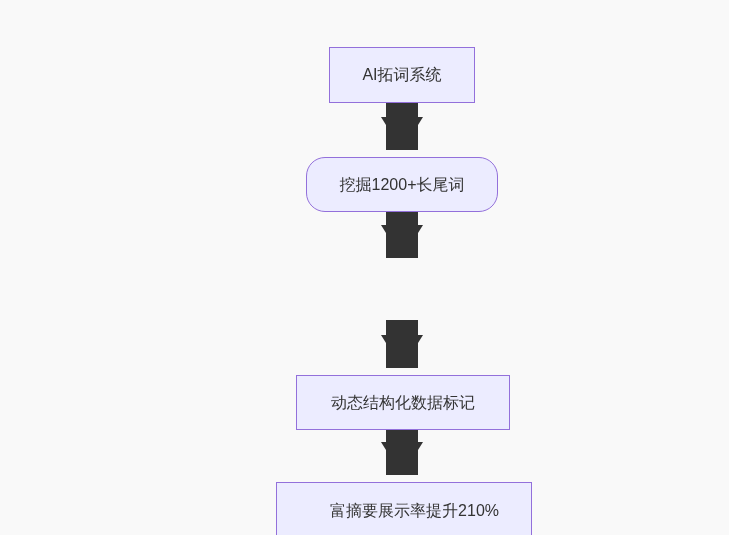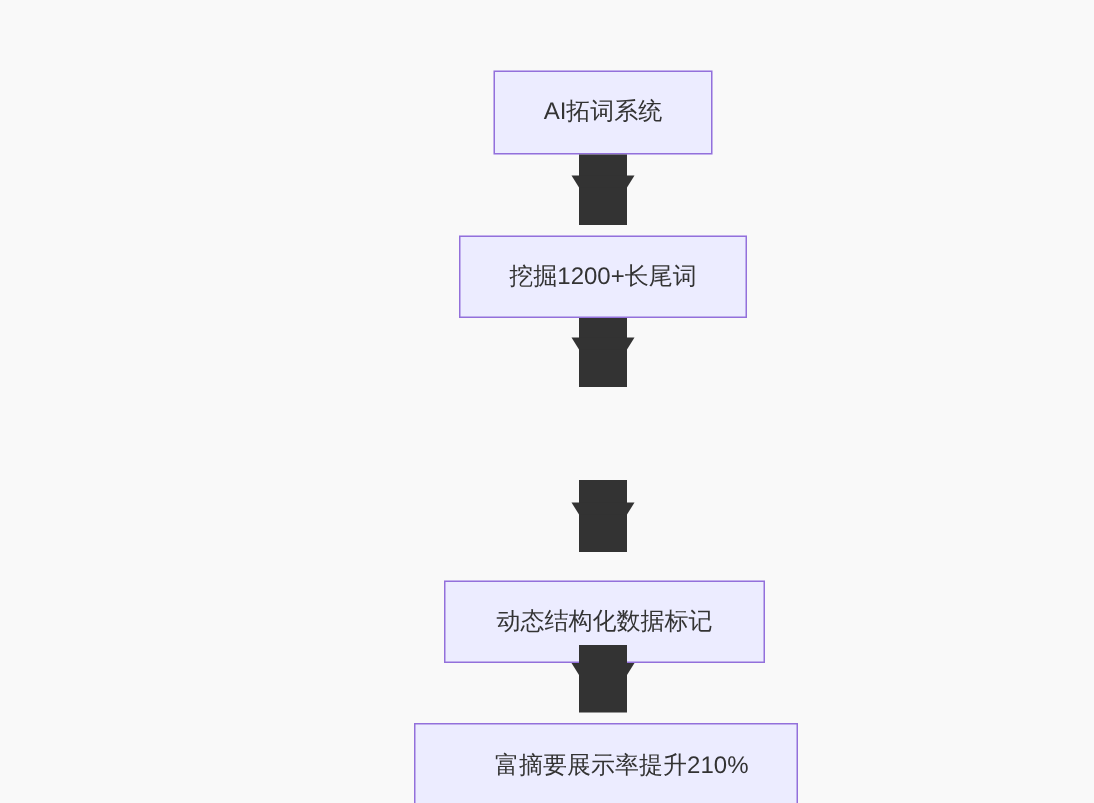--- a/index.html
+++ b/index.html
@@ -19,23 +19,23 @@
     justify-content: center;
     background: #ECECFF;
     border: 1px solid #9370DB;
     color: #333333;
     font-size: 16px;
     text-align: center;
     line-height: 1.2;
     white-space: nowrap;
   }
   .node-1 { left: 297px; top: 15px;  width: 146px; height: 56px; }
-  .node-2 { left: 274px; top: 125px; width: 192px; height: 55px; }
+  .node-2 { left: 274px; top: 125px; width: 192px; height: 55px; border-radius: 19px; }
   .node-3 { left: 259px; top: 233px; width: 224px; height: 55px; }
-  .node-4 { left: 264px; top: 343px; width: 214px; height: 55px; margin-top: 12px; }
+  .node-4 { left: 264px; top: 343px; width: 214px; height: 55px; }
   .node-5 { left: 244px; top: 450px; width: 256px; height: 57px; justify-content: flex-end; }
   .arrow {
     position: absolute;
     left: 370px;
     width: 12px;
     transform: translateX(-50%);
   }
   .arrow-1 { top: 71px;  height: 54px; }
   .arrow-2 { top: 180px; height: 53px; }
   .arrow-3 { top: 288px; height: 55px; }

